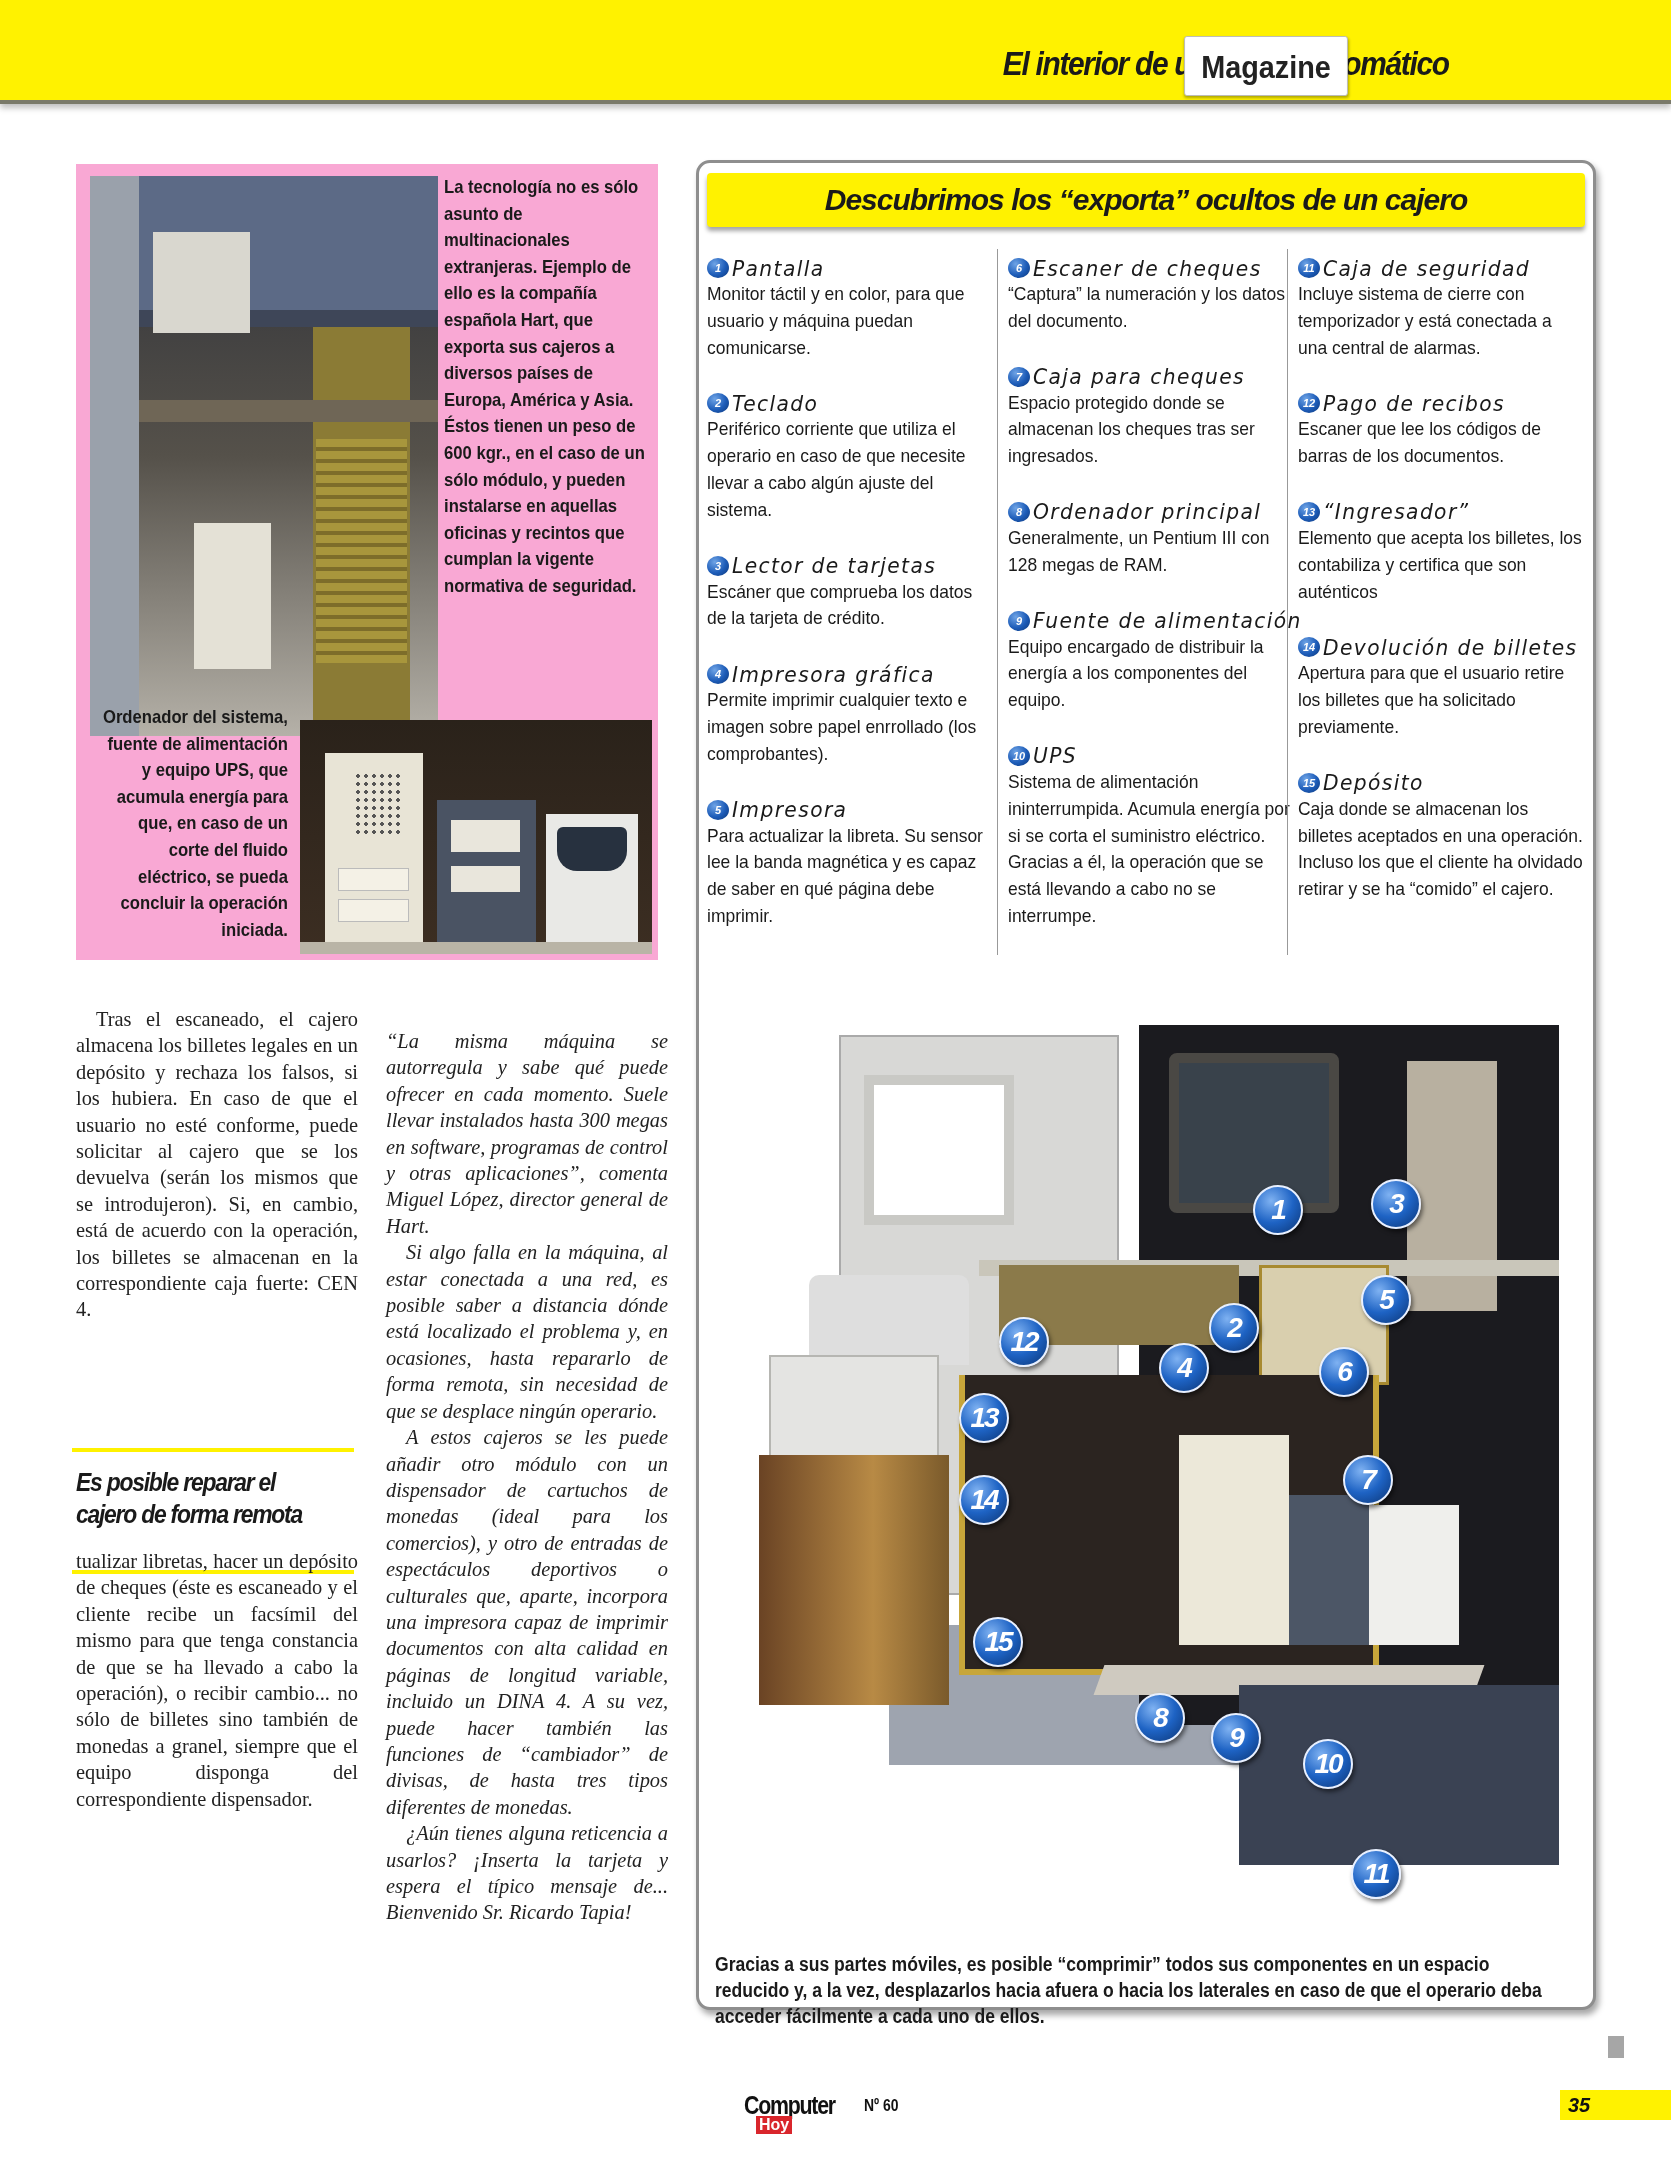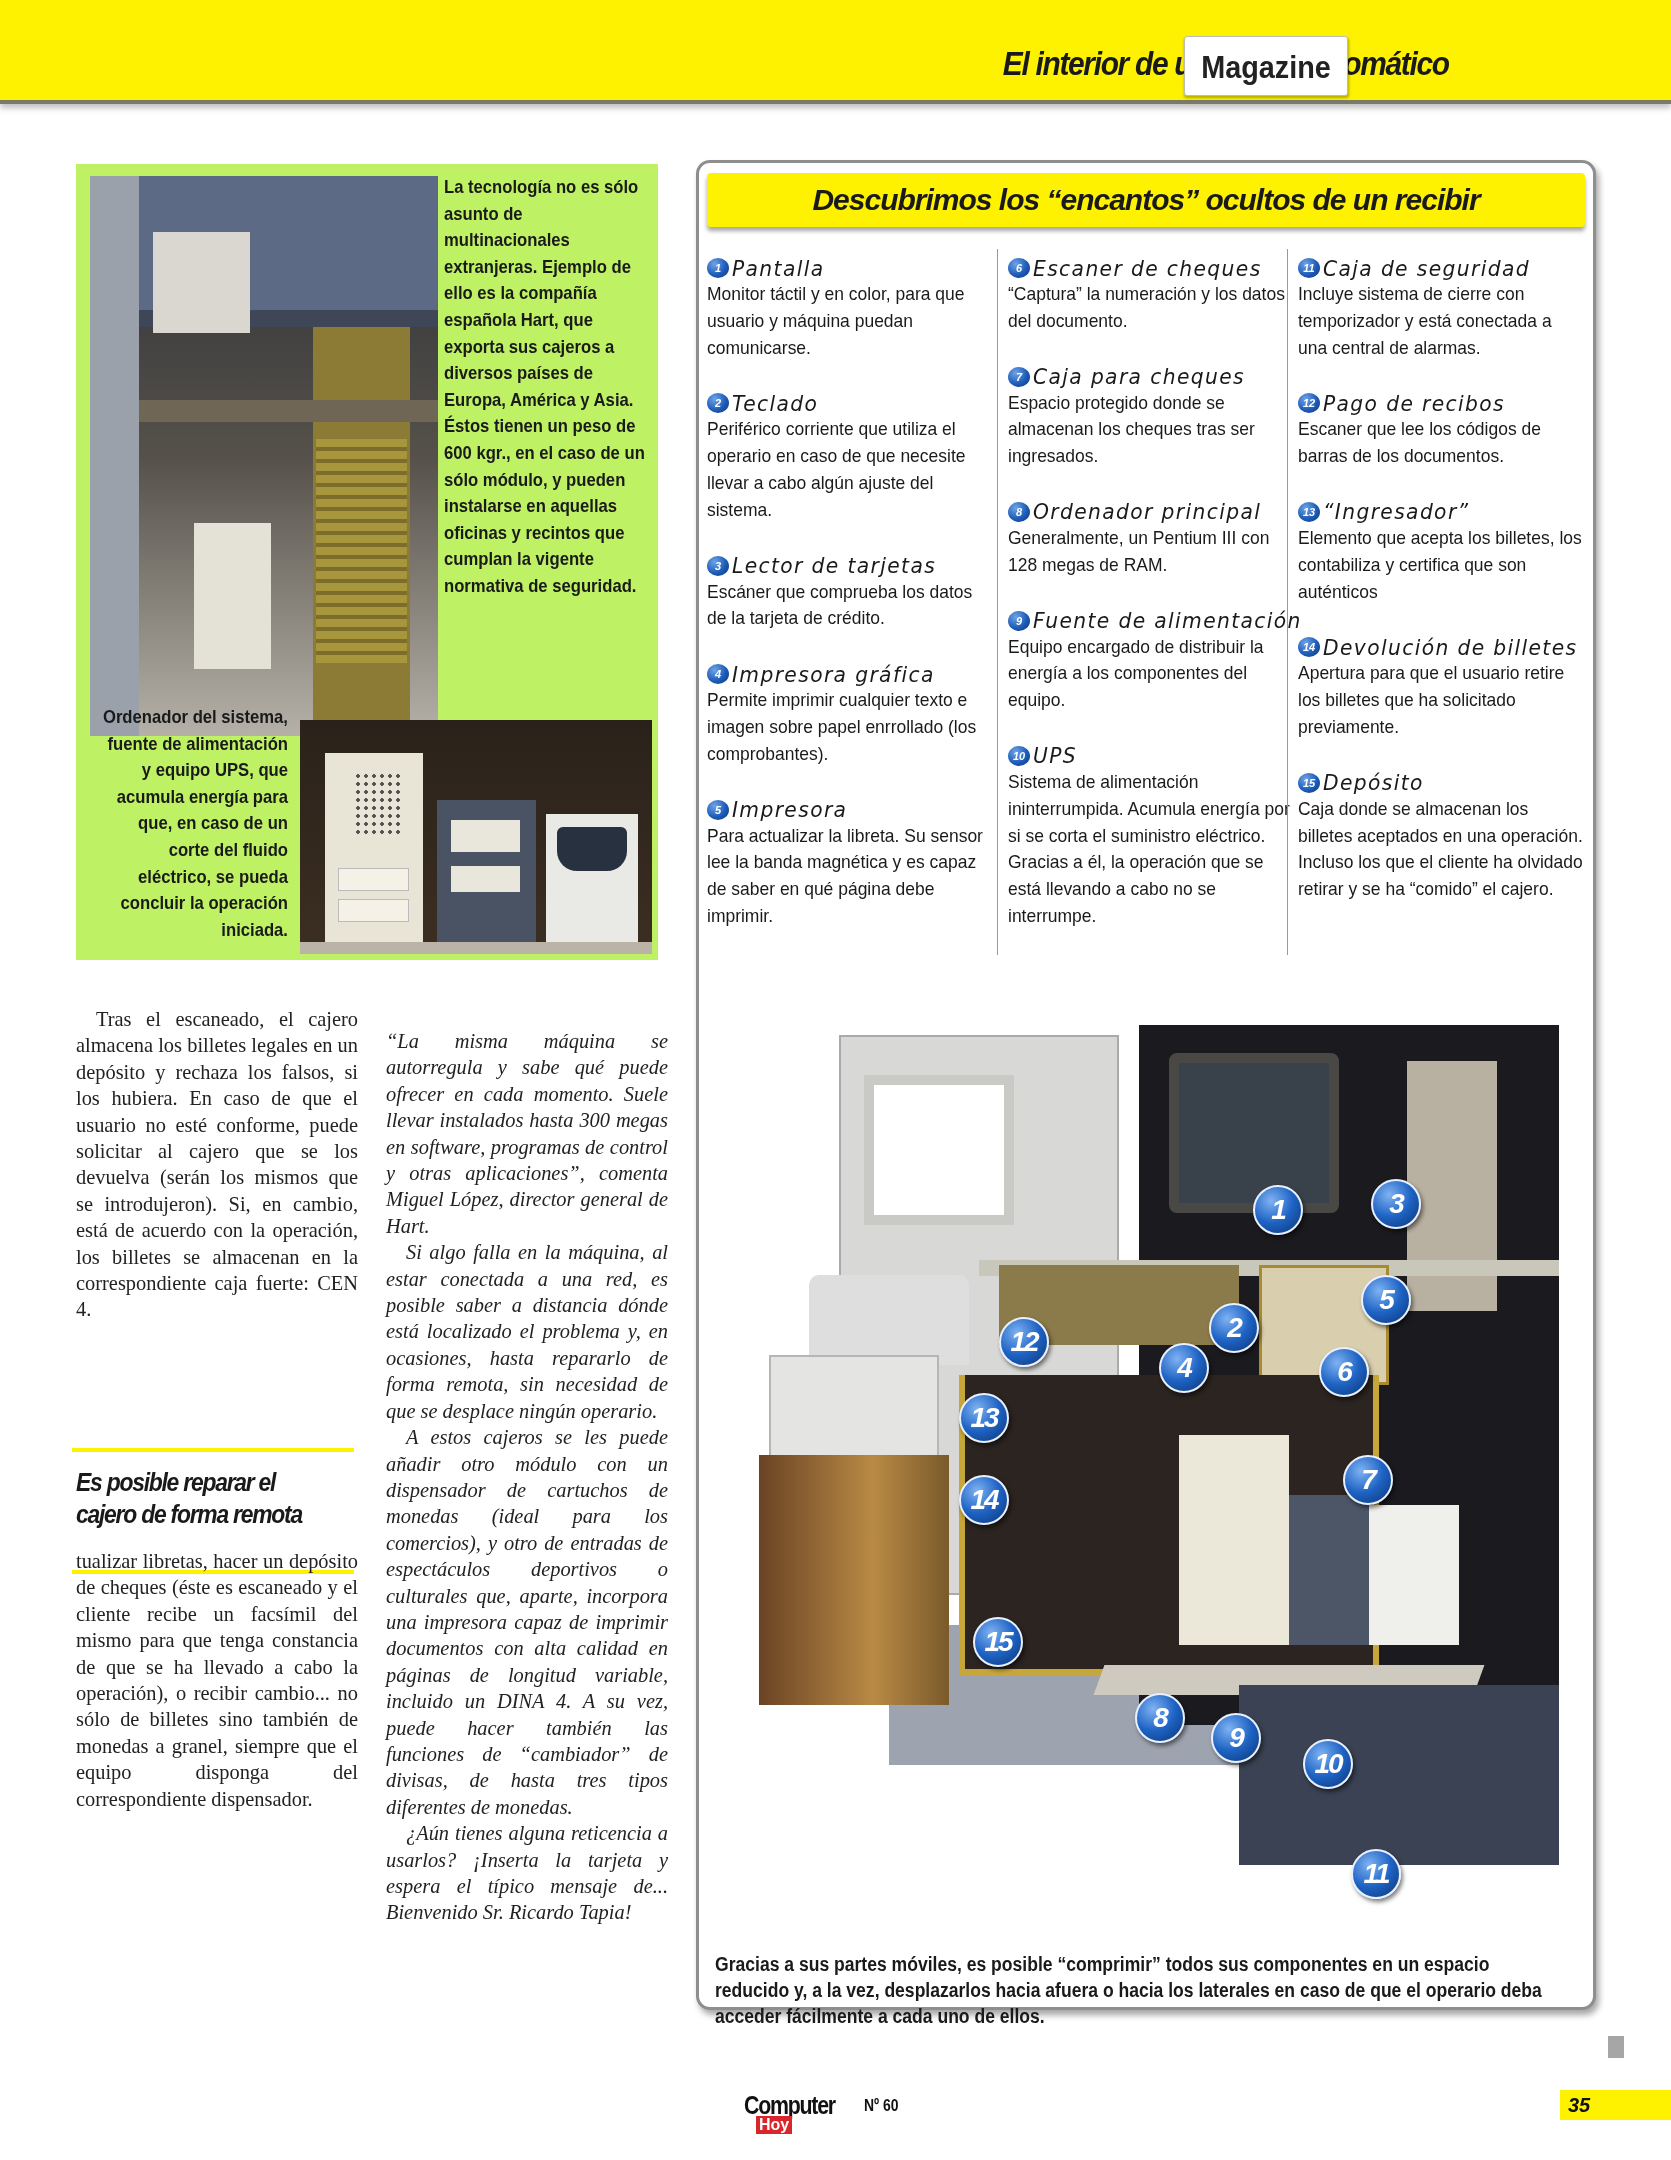--- a/index.html
+++ b/index.html
@@ -23,21 +23,21 @@
     position: absolute; left: 1175px; top: 36px; width: 182px; height: 60px;
     background: #ffffff; border: 1px solid #bbb; border-radius: 3px;
     box-shadow: 1px 2px 3px rgba(0,0,0,0.3);
     font-weight: 700; font-size: 32px; text-align: center; line-height: 60px;
     color: #222; transform: scaleX(0.9);
   }
 
   
   .yellow-box {
     position: absolute; left: 76px; top: 164px; width: 582px; height: 796px;
-    background: #bef264;
+    background: #f9a8d4;
   }
   .photo {
     position: absolute; overflow: hidden;
   }
   .photo-top {
     left: 14px; top: 12px; width: 348px; height: 560px;
     background:
       linear-gradient(90deg, #9aa1ab 0 14%, transparent 14%),
       linear-gradient(180deg, #5c6a86 0 24%, #3e4658 24% 27%, transparent 27%),
       linear-gradient(180deg, transparent 40%, #6f6656 40% 44%, transparent 44%),
@@ -210,21 +210,21 @@
         <div class="lbl2"></div>
       </div>
     <div class="pb-ups">
         <div class="scr"></div>
       </div>
     <div class="pb-rail"></div>
   </div>
 </div>
 
 <div class="feature-box">
-  <div class="feature-banner">Descubrimos los “encantos” ocultos de un recibir</div>
+  <div class="feature-banner">Descubrimos los “exporta” ocultos de un cajero</div>
 
   <div class="legend-col c1">
     <div class="legend-item">
       <div class="legend-head">
           <span class="num-badge">1</span>
           <span class="legend-title">Pantalla</span>
         </div>
       <div class="legend-desc">Monitor táctil y en color, para que usuario y máquina puedan comunicarse.</div>
     </div>
     <div class="legend-item">

